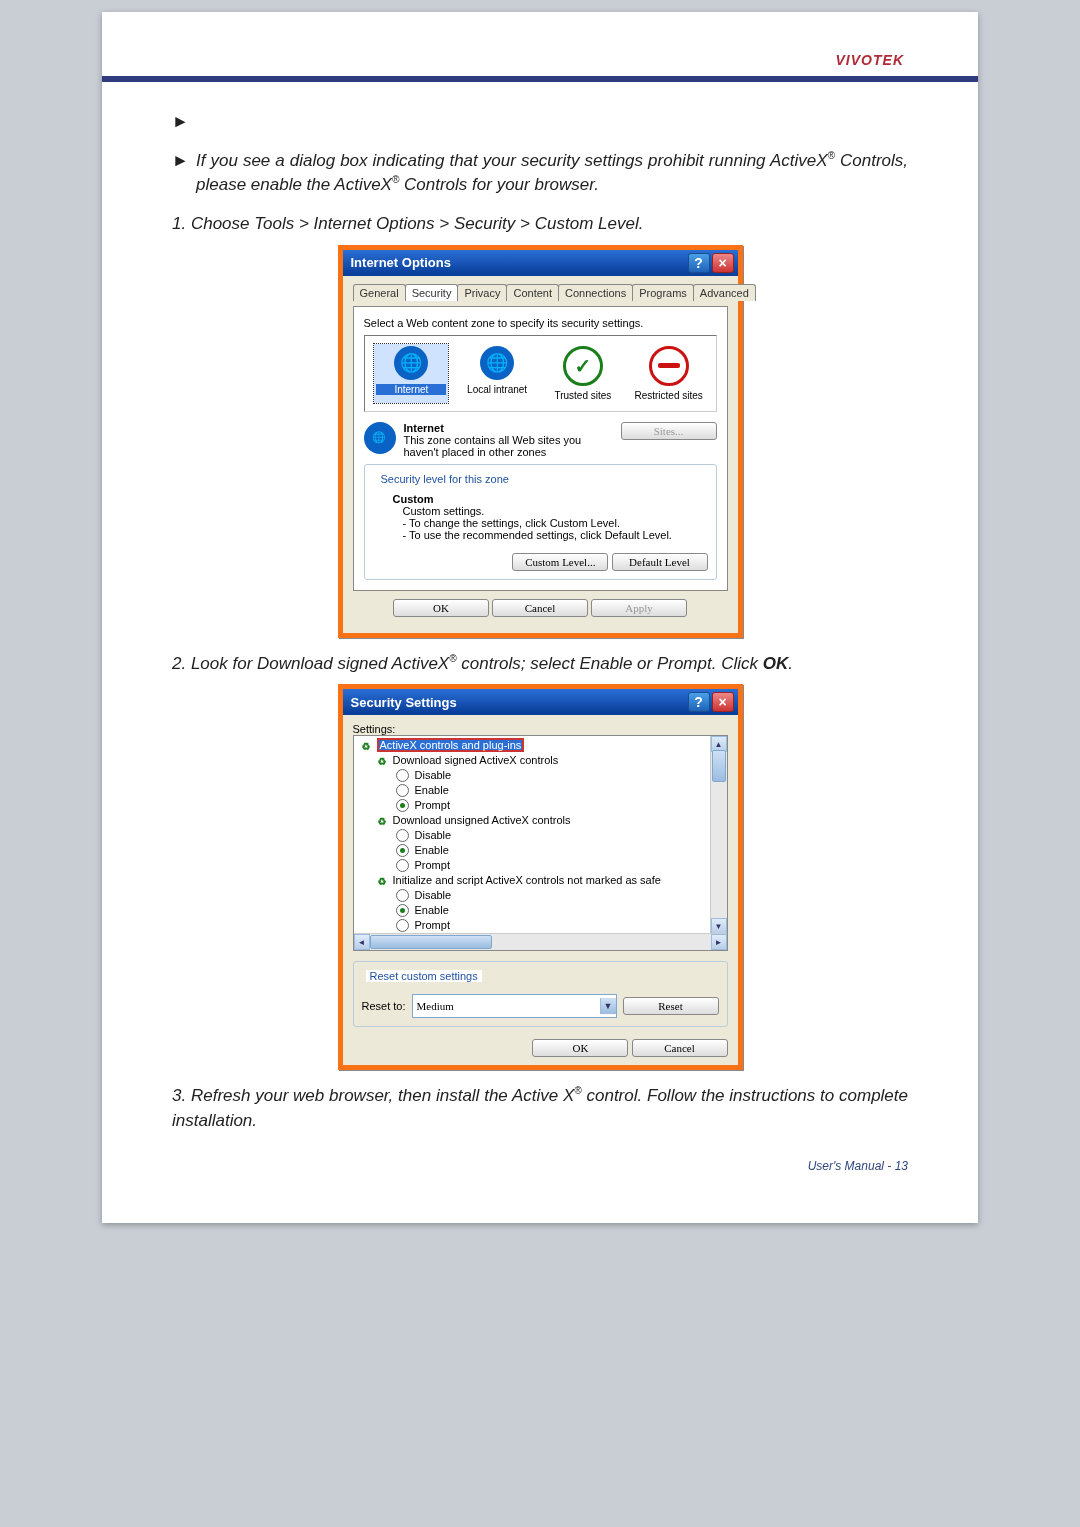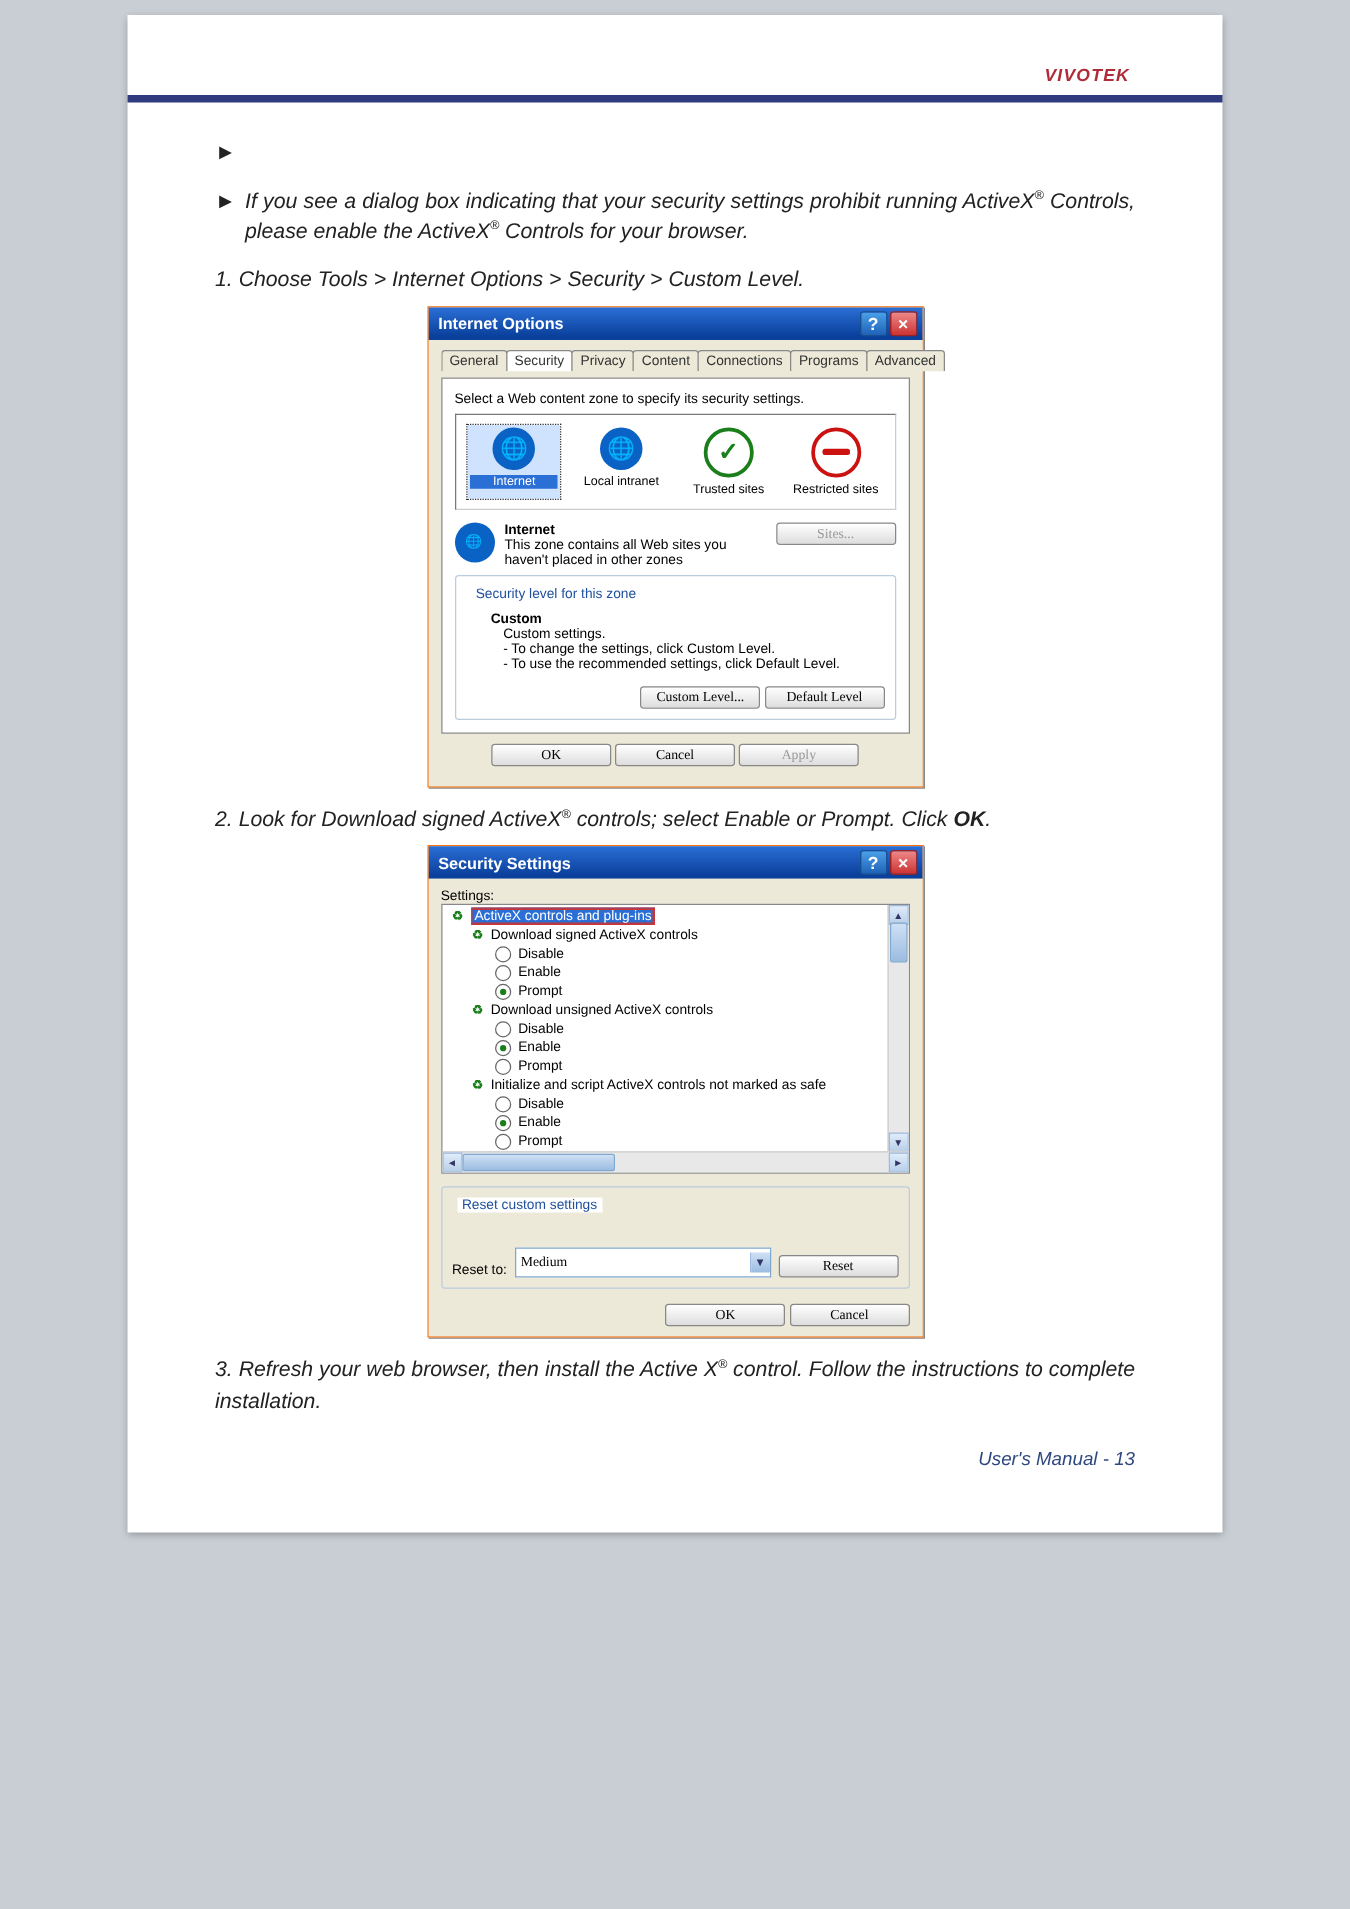--- a/index.html
+++ b/index.html
@@ -62,21 +62,21 @@
   }
   .bold { font-weight: bold; font-style: italic; }
   .screenshot-holder {
     text-align: center;
     margin: 6px 0 14px 0;
   }
   
   .xpwin {
     display: inline-block;
     text-align: left;
-    border: 1px solid #f97316;
+    border: 5px solid #f97316;
     width: 395px;
     background: #ece9d8;
     font-family: Tahoma, Arial, sans-serif;
     font-size: 11px;
     color: #000;
     box-shadow: 1px 1px 0 #888;
     font-style: normal;
   }
   .xp-titlebar {
     height: 26px;
@@ -254,38 +254,38 @@
   }
   .radio {
     width:11px; height:11px; border:1px solid #666; border-radius:50%;
     margin-right:6px; display:inline-flex; align-items:center; justify-content:center;
     background:#fff; flex:none;
   }
   .radio .dot {
     width:5px; height:5px; border-radius:50%; background:#1a7f1a;
   }
   .reset-row {
-    display:flex; align-items:flex-end; gap:6px; margin-top:24px;
+    display:flex; align-items:center; gap:6px; margin-top:8px;
   }
   .reset-row select, .select-fake {
     font-family:Tahoma; font-size:11px;
     border:1px solid #7fa8d0; background:#fff;
     height:20px; padding:1px 4px; flex:1;
     display:flex; align-items:center; justify-content:space-between;
   }
   .select-caret {
     width:15px; height:16px; background:linear-gradient(#cfe0f5,#9bbce0);
     border-left:1px solid #9bbce0; display:flex; align-items:center; justify-content:center;
     font-size:9px; color:#336; margin:-1px -4px -1px 0;
   }
   .footer {
     color:#2f477f;
     font-style:italic;
     text-align:right;
-    font-size:15px;
+    font-size:12px;
     margin-top:26px;
   }
   .check {
     color:#1a7f1a; font-size:20px; font-weight:bold;
   }
   .minus {
     width:22px; height:5px; background:#c11; border-radius:2px;
   }
 </style>
 </head>

